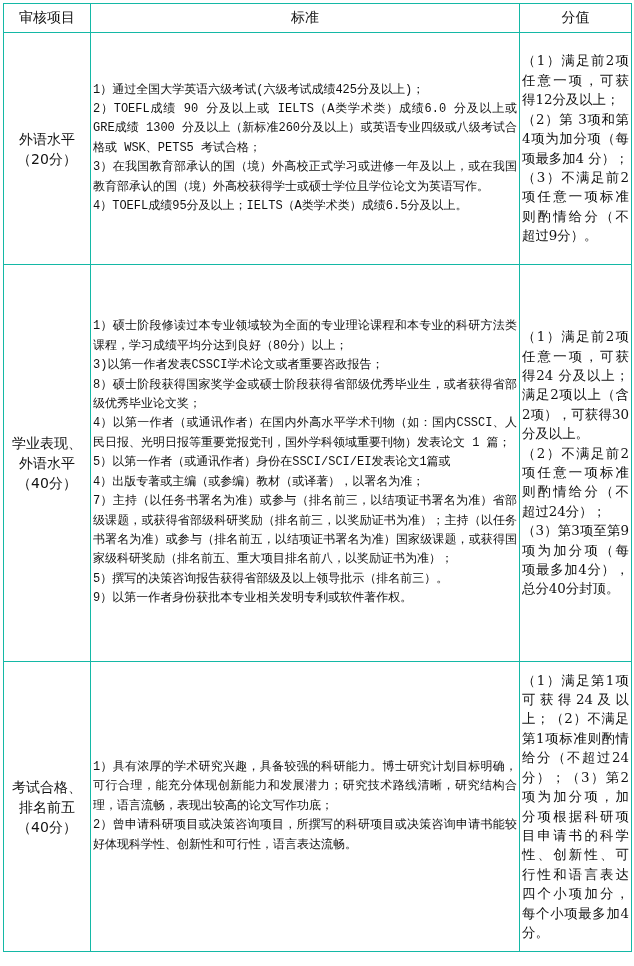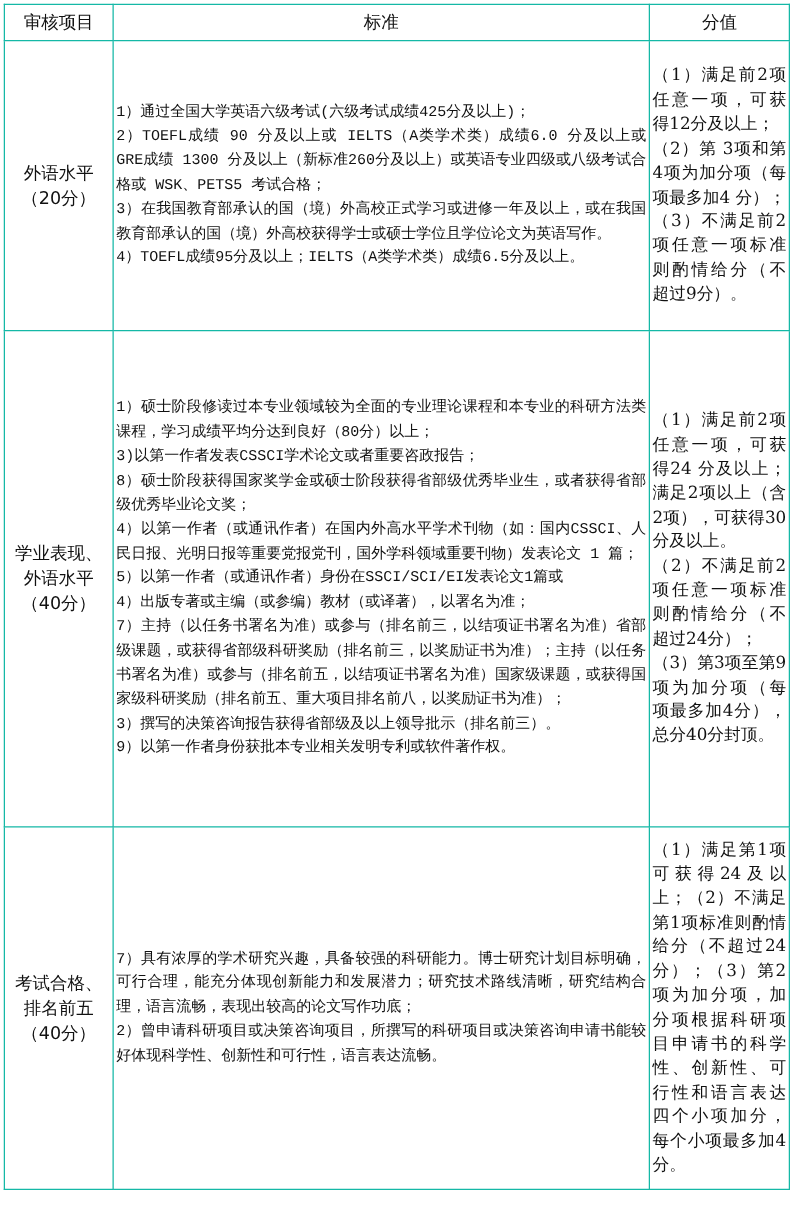--- a/index.html
+++ b/index.html
@@ -95,37 +95,37 @@
         <span class="line">（40分）</span>
       </td>
       <td class="std">
         <span class="line">1）硕士阶段修读过本专业领域较为全面的专业理论课程和本专业的科研方法类课程，学习成绩平均分达到良好（80分）以上；</span>
         <span class="line">3)以第一作者发表CSSCI学术论文或者重要咨政报告；</span>
         <span class="line">8）硕士阶段获得国家奖学金或硕士阶段获得省部级优秀毕业生，或者获得省部级优秀毕业论文奖；</span>
         <span class="line">4）以第一作者（或通讯作者）在国内外高水平学术刊物（如：国内CSSCI、人民日报、光明日报等重要党报党刊，国外学科领域重要刊物）发表论文 1 篇；</span>
         <span class="line">5）以第一作者（或通讯作者）身份在SSCI/SCI/EI发表论文1篇或</span>
         <span class="line">4）出版专著或主编（或参编）教材（或译著），以署名为准；</span>
         <span class="line">7）主持（以任务书署名为准）或参与（排名前三，以结项证书署名为准）省部级课题，或获得省部级科研奖励（排名前三，以奖励证书为准）；主持（以任务书署名为准）或参与（排名前五，以结项证书署名为准）国家级课题，或获得国家级科研奖励（排名前五、重大项目排名前八，以奖励证书为准）；</span>
-        <span class="line">3）撰写的决策咨询报告获得省部级及以上领导批示（排名前三）。</span>
+        <span class="line">5）撰写的决策咨询报告获得省部级及以上领导批示（排名前三）。</span>
         <span class="line">9）以第一作者身份获批本专业相关发明专利或软件著作权。</span>
       </td>
       <td class="score" style="vertical-align:middle">
         <span class="line">（1）满足前2项任意一项，可获得24 分及以上；满足2项以上（含2项），可获得30分及以上。</span>
         <span class="line">（2）不满足前2项任意一项标准则酌情给分（不超过24分）；</span>
         <span class="line">（3）第3项至第9项为加分项（每项最多加4分），总分40分封顶。</span>
       </td>
     </tr>
     <tr class="r3">
       <td class="item">
         <span class="line">考试合格、</span>
         <span class="line">排名前五</span>
         <span class="line">（40分）</span>
       </td>
       <td class="std">
-        <span class="line">7）具有浓厚的学术研究兴趣，具备较强的科研能力。博士研究计划目标明确，可行合理，能充分体现创新能力和发展潜力；研究技术路线清晰，研究结构合理，语言流畅，表现出较高的论文写作功底；</span>
+        <span class="line">1）具有浓厚的学术研究兴趣，具备较强的科研能力。博士研究计划目标明确，可行合理，能充分体现创新能力和发展潜力；研究技术路线清晰，研究结构合理，语言流畅，表现出较高的论文写作功底；</span>
         <span class="line">2）曾申请科研项目或决策咨询项目，所撰写的科研项目或决策咨询申请书能较好体现科学性、创新性和可行性，语言表达流畅。</span>
       </td>
       <td class="score">
         <span class="line">（1）满足第1项可获得24及以上；（2）不满足第1项标准则酌情给分（不超过24分）；（3）第2项为加分项，加分项根据科研项目申请书的科学性、创新性、可行性和语言表达四个小项加分，每个小项最多加4 分。</span>
       </td>
     </tr>
   </tbody>
 </table>
 
 </body></html>

